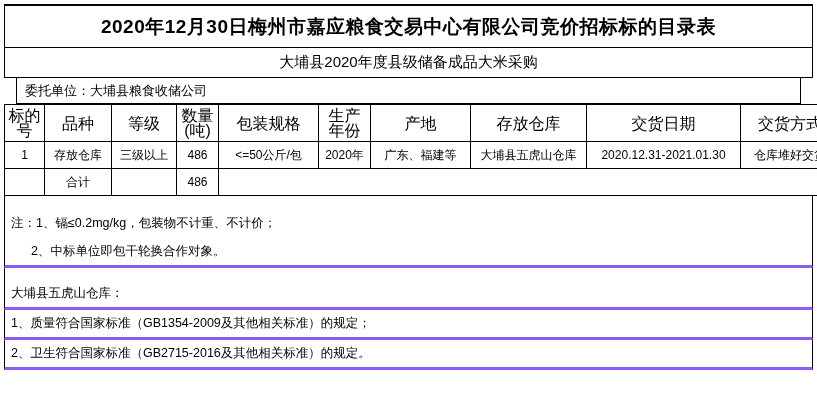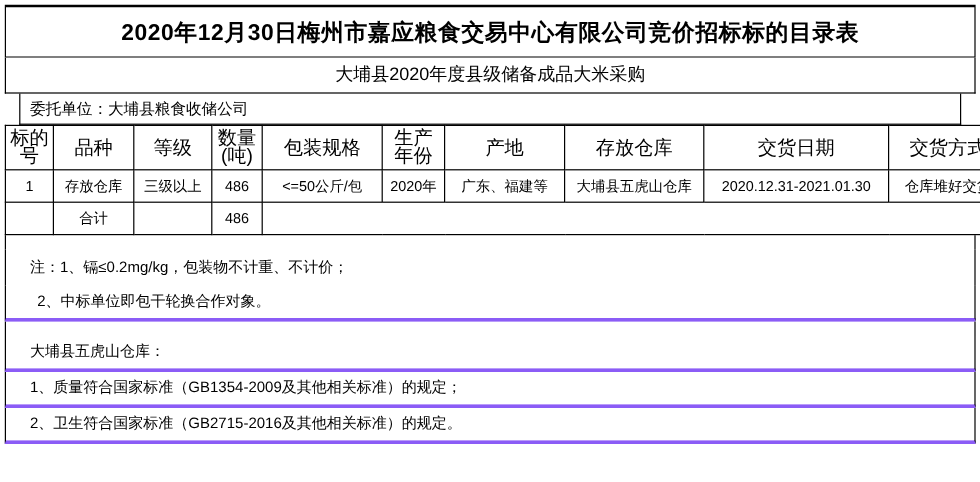--- a/index.html
+++ b/index.html
@@ -92,21 +92,21 @@
     margin: 0 4px;
   }
   .note-line {
     box-sizing: border-box;
     height: 30px;
     display: flex;
     align-items: center;
     font-size: 12.5px;
     border-left: 1px solid #000000;
     border-right: 1px solid #000000;
-    padding-left: 20px;
+    padding-left: 6px;
   }
   .note-line.indent {
     padding-left: 26px;
   }
   .note-line.spacer {
     height: 12px;
   }
   .note-line.bordered-bottom {
     border-bottom: 3px solid #8b5cf6;
   }

